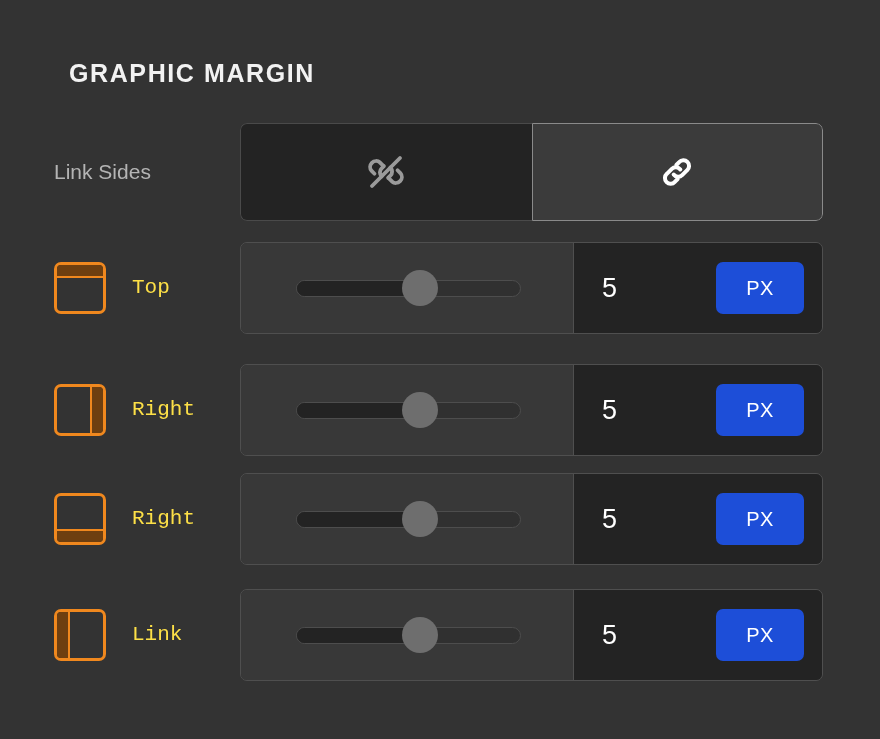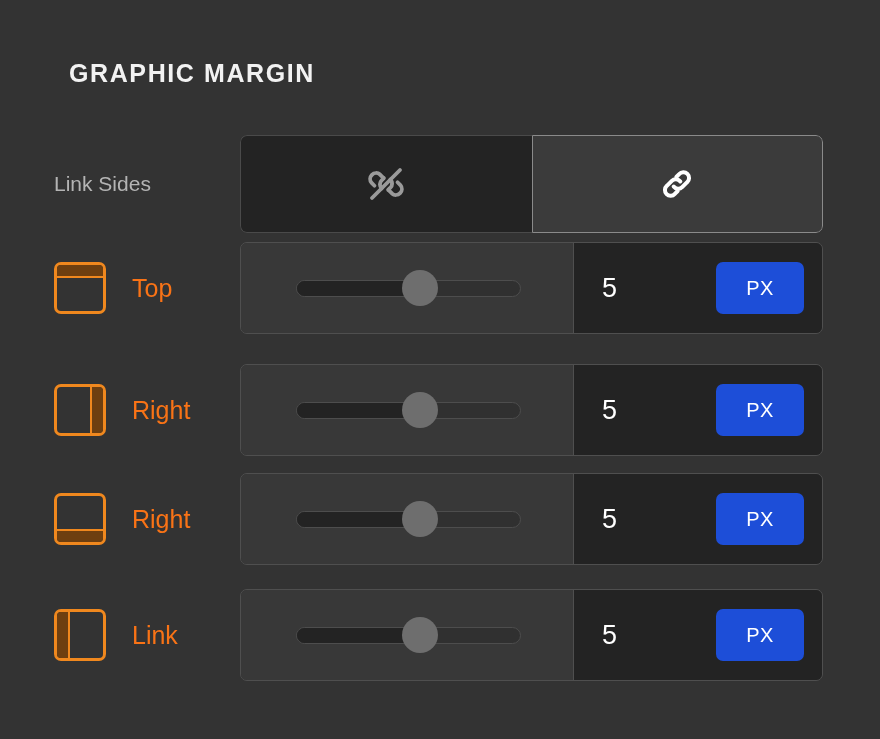--- a/index.html
+++ b/index.html
@@ -36,21 +36,20 @@
     margin-left: 15px;
   }
 
   
   .linkrow {
     position: absolute;
     left: 0;
     top: 123px;
     width: 880px;
     height: 98px;
-    margin-top: 12px;
   }
 
   .linkrow-label {
     position: absolute;
     left: 54px;
     top: 35px;
     font-size: 21px;
     color: #b4b4b4;
     line-height: 28px;
     white-space: nowrap;
@@ -119,24 +118,25 @@
   }
   .band.top    { left: 0; top: 0;    width: 100%; height: 13px; border-bottom: 2px solid #f0881e; }
   .band.bottom { left: 0; bottom: 0; width: 100%; height: 13px; border-top: 2px solid #f0881e; }
   .band.left   { left: 0; top: 0;    height: 100%; width: 13px; border-right: 2px solid #f0881e; }
   .band.right  { right: 0; top: 0;   height: 100%; width: 13px; border-left: 2px solid #f0881e; }
 
   .side-label {
     position: absolute;
     left: 132px;
     top: 32px;
-    font-size: 25px;
-    color: #f97316;
+    font-size: 21px;
+    color: #fde047;
     line-height: 28px;
     white-space: nowrap;
+    font-family: Liberation Mono, monospace;
   }
 
   .control {
     position: absolute;
     left: 240px;
     top: 0;
     width: 583px;
     height: 92px;
     display: flex;
     border: 1px solid #4f4f4f;

